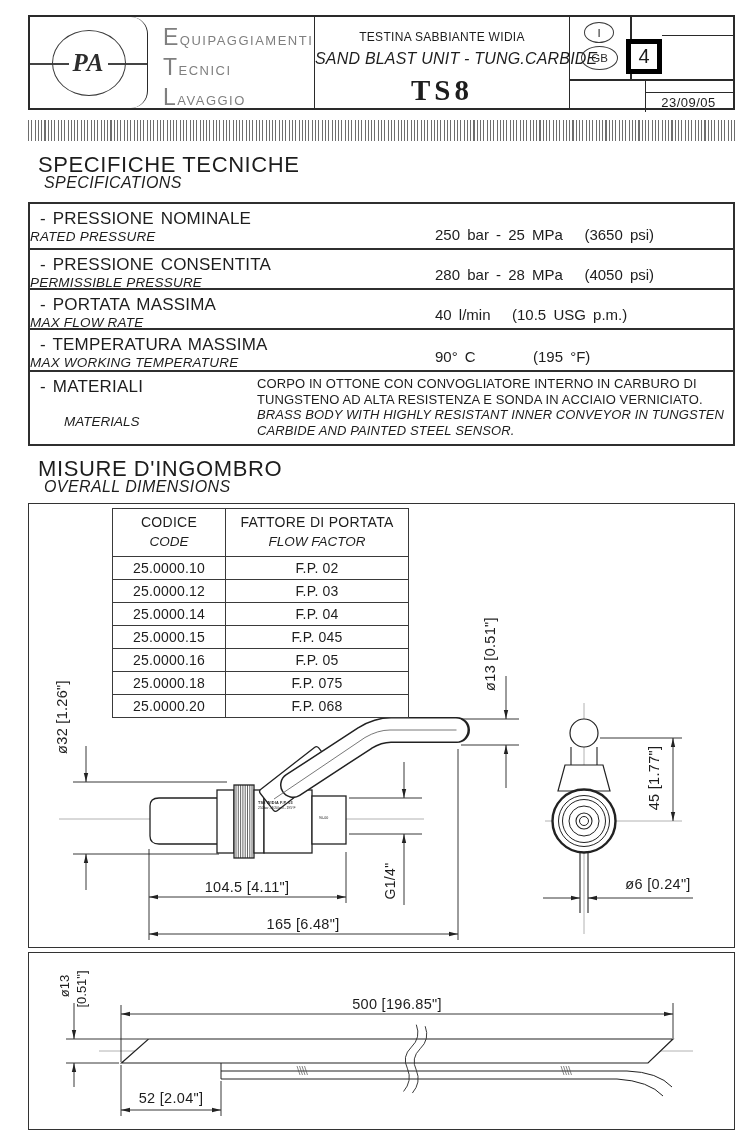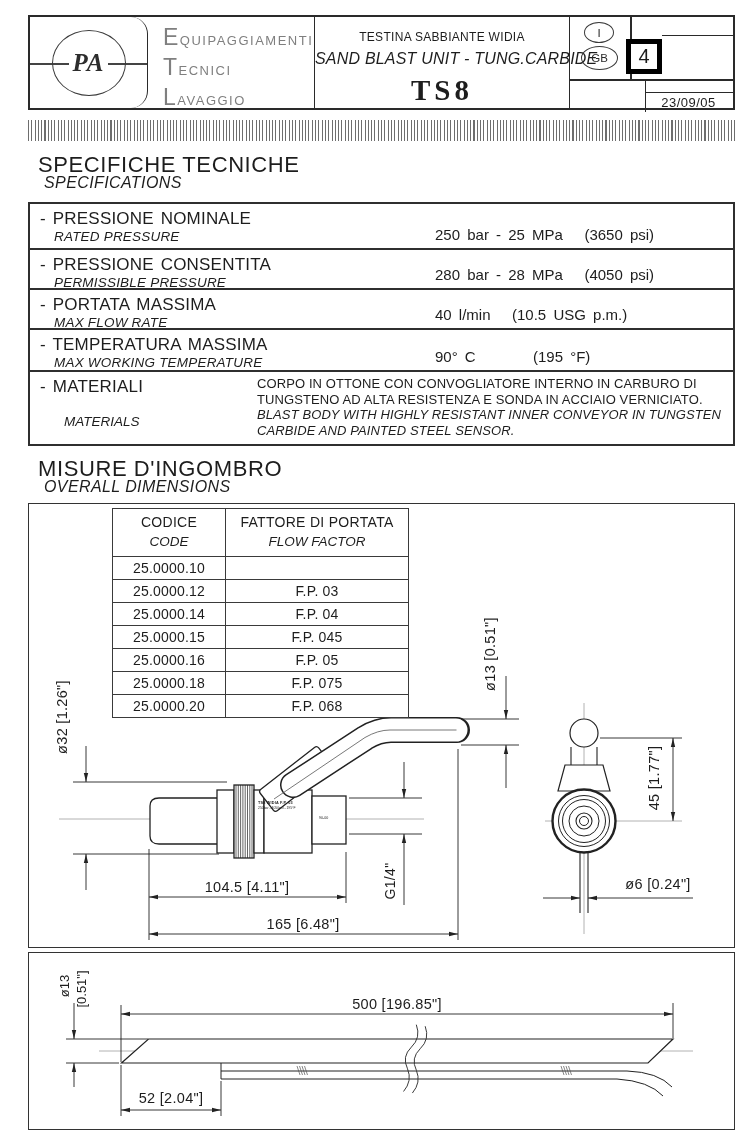--- a/index.html
+++ b/index.html
@@ -65,21 +65,21 @@
 
   
   .h-it { font-size:22px; letter-spacing:.6px; white-space:nowrap; }
   .h-en { font-size:16px; font-style:italic; letter-spacing:.4px; white-space:nowrap; }
 
   
   .spec-table { left:28px; top:202px; width:707px; border:2px solid #2f2f2f; background:#fff; }
   .spec-row { position:relative; border-bottom:2px solid #2f2f2f; }
   .spec-row:last-child { border-bottom:none; }
   .spec-it { font-size:17px; letter-spacing:.2px; word-spacing:2px; padding:5px 16px 0 10px; white-space:nowrap; }
-  .spec-en { font-size:13.5px; font-style:italic; letter-spacing:.2px; margin-left:24px; white-space:nowrap; }
+  .spec-en { font-size:13.5px; font-style:italic; letter-spacing:.2px; white-space:nowrap; }
   .spec-value { position:absolute; left:405px; bottom:5px; font-size:15px; word-spacing:3px; white-space:pre; }
   .mat-text { position:absolute; left:227px; top:4px; width:478px; font-size:13px; line-height:15.5px; letter-spacing:.1px; }
   .mat-en { font-style:italic; }
   .mat-lab-en { position:absolute; left:34px; top:42px; font-size:13.5px; font-style:italic; }
 
   
   .code-table { left:112px; top:508px; width:297px; background:#fff; border:1.3px solid #3a3a3a; }
   .ct-row { display:flex; border-top:1px solid #3a3a3a; }
   .ct-row:first-child { border-top:none; }
   .ct-c1 { width:113px; border-right:1px solid #3a3a3a; text-align:center; }
@@ -160,21 +160,21 @@
   <div class="spec-row" style="height:42px;">
     <div class="spec-it">- TEMPERATURA MASSIMA</div>
     <div class="spec-en">MAX WORKING TEMPERATURE</div>
     <div class="spec-value">90° C        (195 °F)</div>
   </div>
   <div class="spec-row" style="height:72px;">
     <div class="spec-it">- MATERIALI</div>
     <div class="mat-lab-en">MATERIALS</div>
     <div class="mat-text">
       <div class="mat-it">CORPO IN OTTONE CON CONVOGLIATORE INTERNO IN CARBURO DI TUNGSTENO AD ALTA RESISTENZA E SONDA IN ACCIAIO VERNICIATO.</div>
-      <div class="mat-en">BLAST BODY WITH HIGHLY RESISTANT INNER CONVEYOR IN TUNGSTEN CARBIDE AND PAINTED STEEL SENSOR.</div>
+      <div class="mat-en">BRASS BODY WITH HIGHLY RESISTANT INNER CONVEYOR IN TUNGSTEN CARBIDE AND PAINTED STEEL SENSOR.</div>
     </div>
   </div>
 </div>
 
 <div class="abs h-it" style="left:38px; top:456px;">MISURE D'INGOMBRO</div>
 <div class="abs h-en" style="left:44px; top:478px;">OVERALL DIMENSIONS</div>
 
 <div class="abs drawbox box-main">
   <svg width="704" height="442" viewBox="0 0 704 442">
     <defs>
@@ -271,20 +271,21 @@
       <div class="ct-h-it">CODICE</div>
       <div class="ct-h-en">CODE</div>
     </div>
     <div class="ct-c2">
       <div class="ct-h-it">FATTORE DI PORTATA</div>
       <div class="ct-h-en">FLOW FACTOR</div>
     </div>
   </div>
   <div class="ct-row ct-data">
     <div class="ct-c1">25.0000.10</div>
+      <div class="ct-c2">F.P. 02</div>
   </div>
   <div class="ct-row ct-data">
     <div class="ct-c1">25.0000.12</div>
       <div class="ct-c2">F.P. 03</div>
   </div>
   <div class="ct-row ct-data">
     <div class="ct-c1">25.0000.14</div>
       <div class="ct-c2">F.P. 04</div>
   </div>
   <div class="ct-row ct-data">

